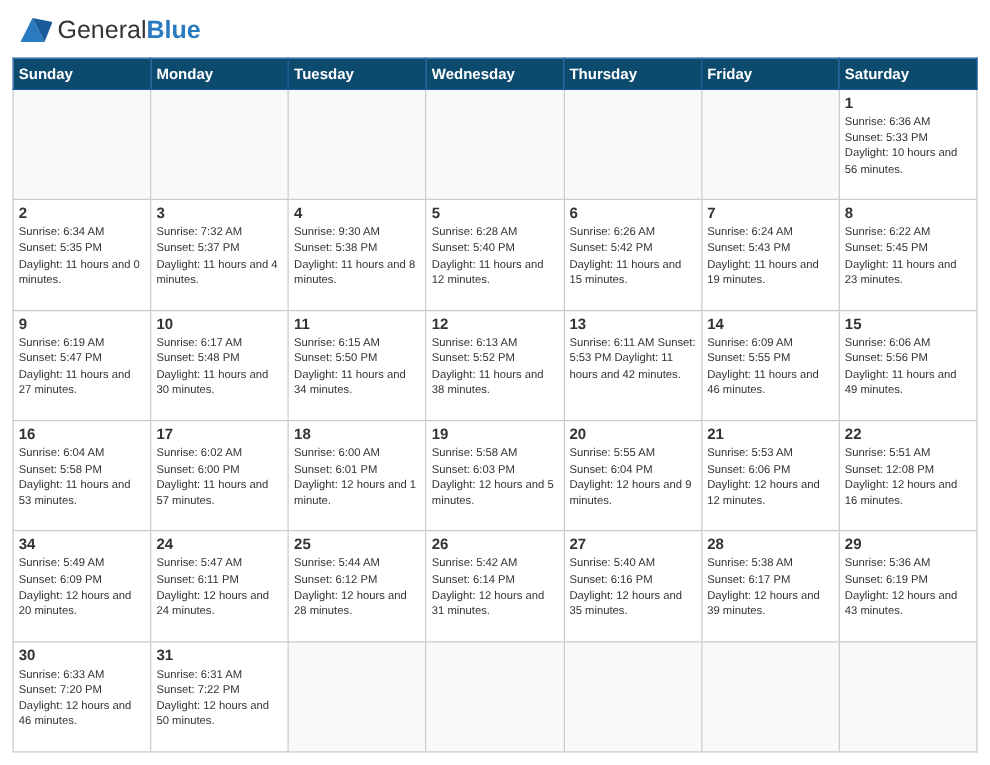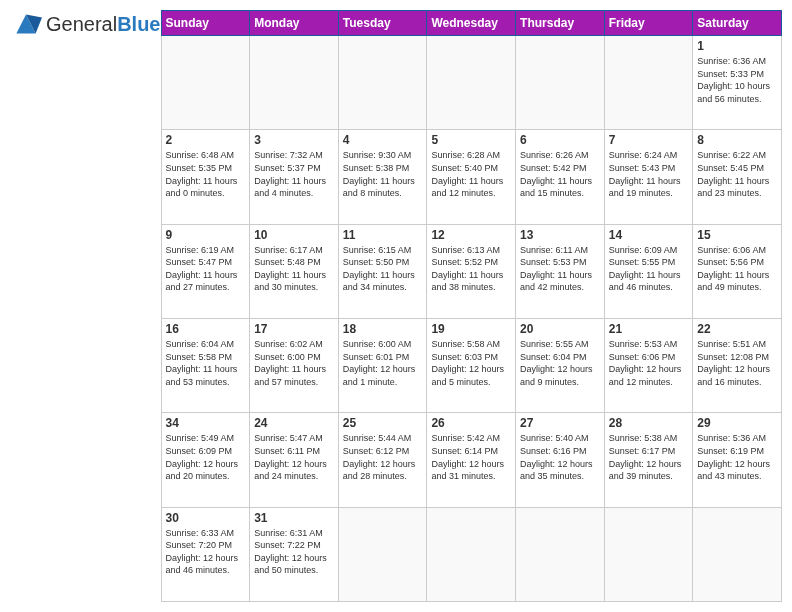--- a/index.html
+++ b/index.html
@@ -9,21 +9,21 @@
       font-family: Arial, sans-serif;
       background: #fff;
       overflow: hidden;
     }
 
     .page {
       width: 792px;
       height: 612px;
       padding: 10px;
       display: flex;
-      flex-direction: row;
+      flex-direction: column;
     }
 
     
     .header {
       display: flex;
       justify-content: space-between;
       align-items: flex-start;
       margin-bottom: 8px;
     }
 
@@ -56,21 +56,21 @@
     
     .calendar {
       flex: 1;
       border: 1px solid #ccc;
       border-collapse: collapse;
       width: 100%;
       table-layout: fixed;
     }
 
     .calendar thead th {
-      background: #a21caf;
+      background: #0c4a6e;
       color: #fff;
       font-size: 12px;
       font-weight: bold;
       padding: 5px 4px;
       text-align: left;
       border: 1px solid #1a5a9a;
     }
 
     .calendar tbody td {
       border: 1px solid #ccc;
@@ -143,21 +143,21 @@
             <span class="day-number">1</span>
             <div class="day-info">Sunrise: 6:36 AM
 Sunset: 5:33 PM
 Daylight: 10 hours
 and 56 minutes.</div>
           </td>
         </tr>
         <tr>
           <td>
             <span class="day-number">2</span>
-            <div class="day-info">Sunrise: 6:48 AM
+            <div class="day-info">Sunrise: 6:34 AM
 Sunset: 5:35 PM
 Daylight: 11 hours
 and 0 minutes.</div>
           </td>
           <td>
             <span class="day-number">3</span>
             <div class="day-info">Sunrise: 7:32 AM
 Sunset: 5:37 PM
 Daylight: 11 hours
 and 4 minutes.</div>

